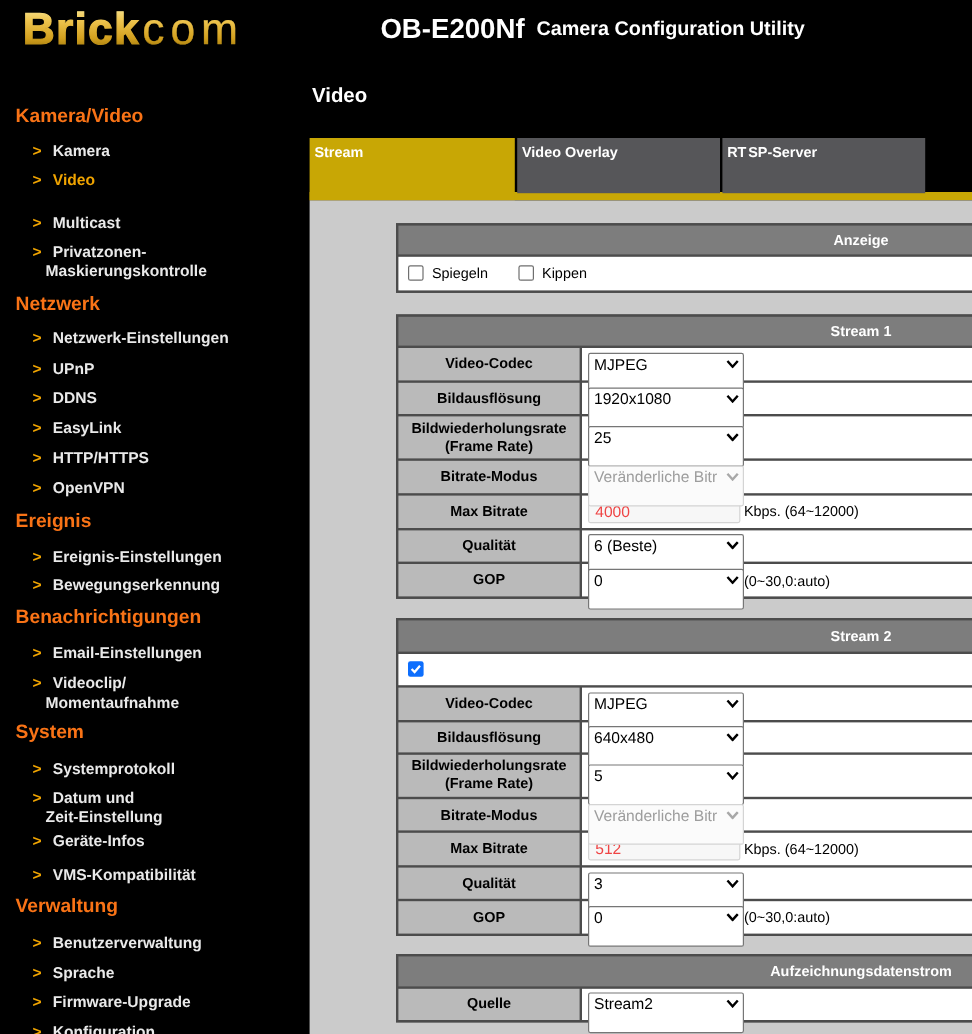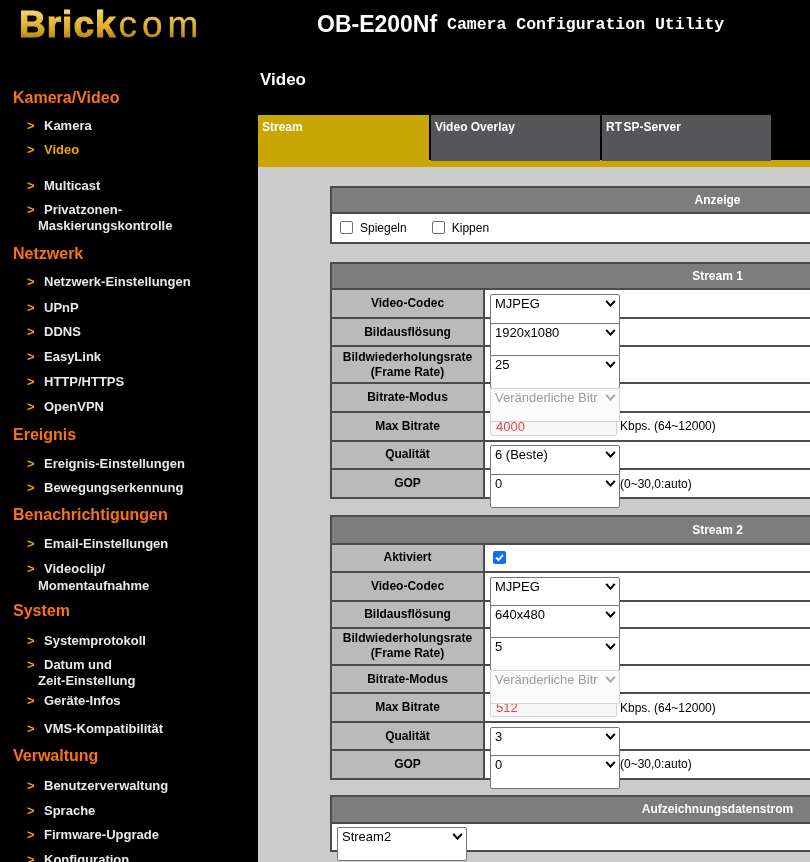--- a/index.html
+++ b/index.html
@@ -1,21 +1,21 @@
 <!DOCTYPE html>
 <html><head>
 <meta charset="utf-8">
 <style>
 html,body{margin:0;padding:0;}
 body{width:810px;height:862px;background:#000;overflow:hidden;position:relative;
   font-family:"Liberation Sans",sans-serif;-webkit-font-smoothing:antialiased;}
 .abs{position:absolute;}
 
 #ttl1{left:317px;top:12.5px;font-size:23px;font-weight:bold;color:#fff;line-height:23px;}
-#ttl2{left:447px;top:15.5px;font-size:16.5px;font-weight:bold;color:#fff;line-height:17px;font-family:Liberation Mono, monospace;}
+#ttl2{left:447px;top:15.5px;font-size:16.5px;font-weight:bold;color:#fff;line-height:17px;}
 #pgtitle{left:260px;top:71px;font-size:17px;font-weight:bold;color:#fff;line-height:17px;}
 
 .mh{position:absolute;left:13px;font-size:16px;font-weight:bold;color:#f97316;line-height:17px;white-space:nowrap;}
 .mi{position:absolute;left:27px;font-size:13px;font-weight:bold;color:#e9e9e9;line-height:13px;white-space:nowrap;}
 .mi b{color:#f0a400;font-weight:bold;display:inline-block;width:17px;}
 .mi.on{color:#f0a400;}
 .m2{position:absolute;left:38px;font-size:13px;font-weight:bold;color:#e9e9e9;line-height:13px;white-space:nowrap;}
 
 .tab{position:absolute;text-align:left;font-size:12px;font-weight:bold;color:#fff;padding-top:5px;padding-left:4px;box-sizing:border-box;}
 #tb1{left:258px;top:115px;width:171px;height:52px;background:#c8a705;}
@@ -189,21 +189,20 @@
             </svg>
           </span>
           <span class="ann" style="margin-left:0">(0~30,0:auto)</span>
         </div>
   </div>
 </div>
 
 <div class="tb" style="top:348px">
   <div class="hd" style="height:26px">Stream 2</div>
   <div class="row" style="height:25.5px">
-    <div class="lb">Aktiviert</div>
     <div class="vc" style="padding-left:8px">
           <span class="cbon">
             <svg width="13" height="13" viewBox="0 0 13 13" style="position:absolute;left:0;top:0">
               <path d="M3 6.5 L5.5 9 L10 3.8" fill="none" stroke="#fff" stroke-width="1.9"></path>
             </svg>
           </span>
         </div>
   </div>
   <div class="row" style="height:27.5px">
     <div class="lb">Video-Codec</div>
@@ -277,20 +276,21 @@
             </svg>
           </span>
           <span class="ann" style="margin-left:0">(0~30,0:auto)</span>
         </div>
   </div>
 </div>
 
 <div class="tb" style="top:628px">
   <div class="hd" style="height:24.5px">Aufzeichnungsdatenstrom</div>
   <div class="row" style="height:26.5px">
+    <div class="lb">Quelle</div>
     <div class="vc">
           <span class="selw">
             <span class="sel">Stream2</span>
             <svg width="11" height="7" viewBox="0 0 11 7">
               <path d="M1.2 0.8 L5.5 5.6 L9.8 0.8" fill="none" stroke="#000" stroke-width="2"></path>
             </svg>
           </span>
         </div>
   </div>
 </div>

